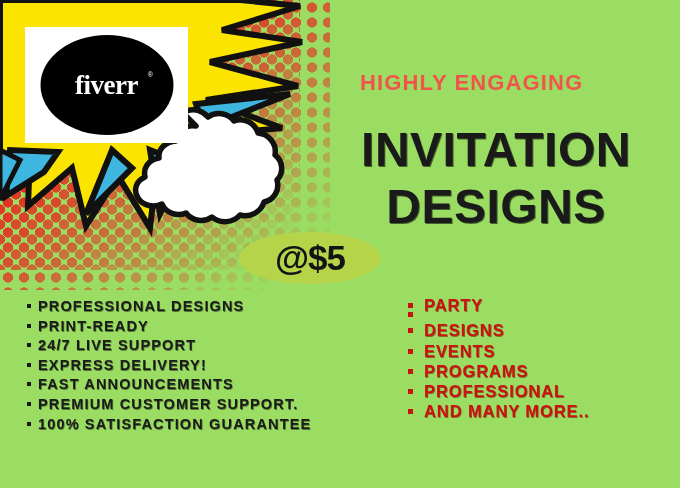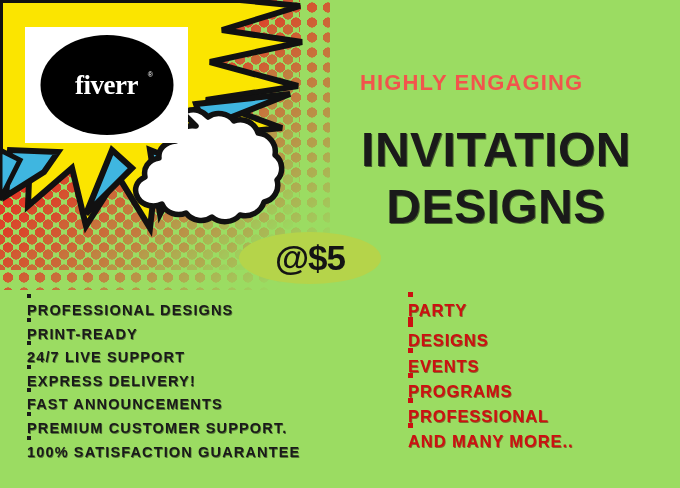--- a/index.html
+++ b/index.html
@@ -128,21 +128,20 @@
   .list {
     position: absolute;
     margin: 0;
     padding: 0;
     list-style: none;
   }
   .list li {
     display: flex;
     align-items: baseline;
     white-space: nowrap;
-    flex-direction: column;
   }
   .bullet {
     display: inline-block;
     width: 4px; height: 4px;
     margin-right: 7px;
     flex: none;
     position: relative;
     top: -3px;
   }
 

